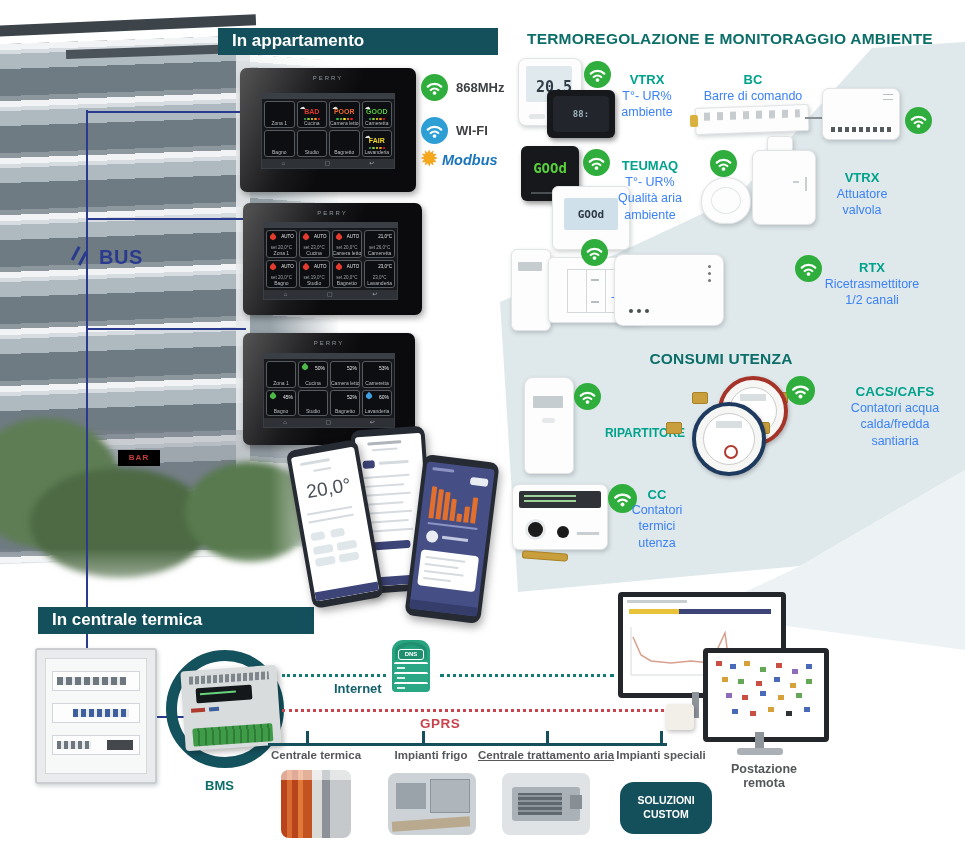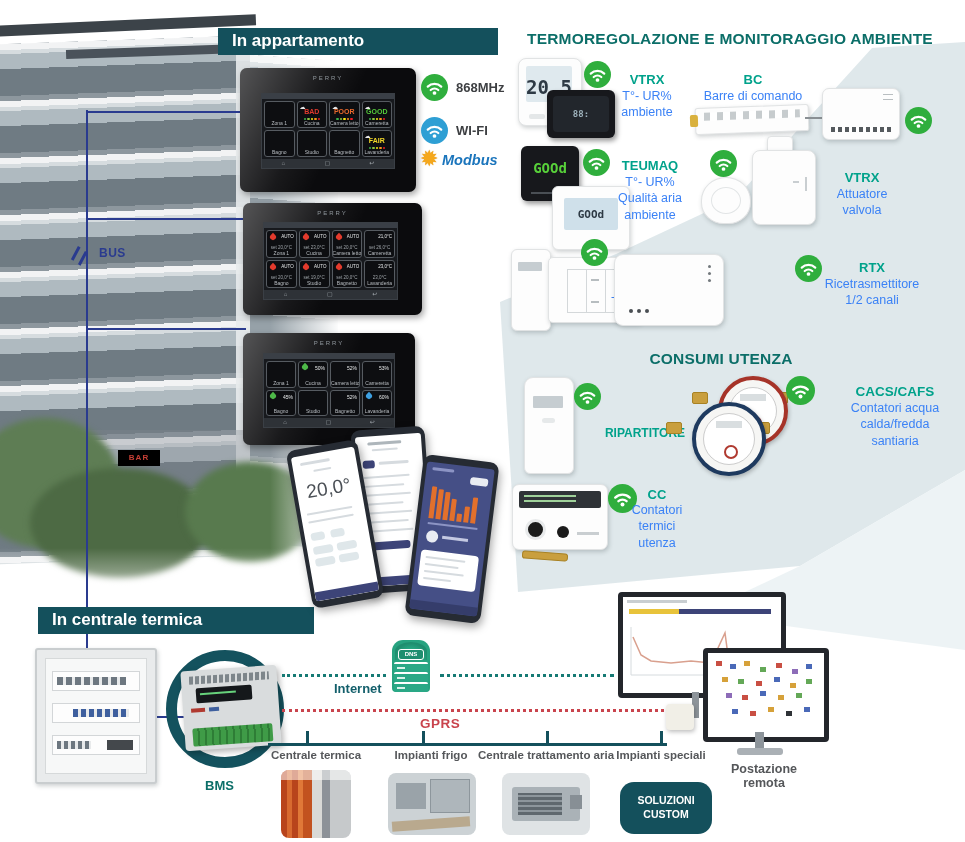--- a/index.html
+++ b/index.html
@@ -25,21 +25,21 @@
   .bg2{left:30px;top:468px;width:180px;height:110px;background:#4d6a44;}
   .bg3{left:185px;top:462px;width:130px;height:100px;background:#587a4e;}
   .bground{position:absolute;left:0;top:430px;width:340px;height:60px;background:#7d858b;opacity:.35;}
   .barsign{position:absolute;left:118px;top:450px;width:42px;height:16px;background:#000000;
     color:#c63f35;font-size:8px;font-weight:bold;text-align:center;line-height:16px;letter-spacing:1px;}
   .bfadeR{position:absolute;right:0;top:0;width:70px;height:100%;background:linear-gradient(90deg,rgba(255,255,255,0),#fff);}
   .bfadeB{position:absolute;left:0;bottom:0;width:100%;height:70px;background:linear-gradient(180deg,rgba(255,255,255,0),#fff);}
   
   .nline{position:absolute;background:#2a3b8f;}
   .busmark{position:absolute;width:15px;height:2.5px;background:#2a3b8f;transform:rotate(-62deg);}
-  .buslabel{position:absolute;color:#2a3b8f;font-weight:bold;font-size:12px;letter-spacing:.5px;}
+  .buslabel{position:absolute;color:#2a3b8f;font-weight:bold;font-size:20px;letter-spacing:.5px;}
   
   .hbar{position:absolute;background:#14505c;color:#fff;font-weight:bold;font-size:17px;
         padding:3px 14px 4px 14px;white-space:nowrap;}
   .sectitle{position:absolute;color:#0b6e68;font-weight:bold;font-size:15.5px;letter-spacing:.2px;white-space:nowrap;}
   .pname{position:absolute;color:#00a28b;font-weight:bold;font-size:13px;text-align:center;white-space:nowrap;}
   .pdesc{position:absolute;color:#3b82f6;font-size:12.5px;line-height:1.3;text-align:center;white-space:pre-line;}
   
   .wbadge{position:absolute;width:27px;height:27px;}
   
   .panel{position:absolute;background:#0b0b0d;border-radius:7px;box-shadow:2px 3px 6px rgba(0,0,0,.35);}
@@ -331,21 +331,21 @@
       </g>
       <circle cx="16" cy="22.5" r="2.2" fill="#fff"></circle>
     </svg>
   <div class="badgetext" style="left:456px;top:123px;">WI-FI</div>
   <div class="modstar" style="left:420px;top:148px;">✹</div>
   <div class="modbus" style="left:442px;top:152px;">Modbus</div>
 
   <div class="sectitle" style="left:527px;top:30px;">TERMOREGOLAZIONE E MONITORAGGIO AMBIENTE</div>
 
   <div class="dev" style="left:518px;top:58px;width:62px;height:66px;border-radius:8px;">
-    <div class="lcd" style="left:7px;top:7px;width:46px;height:36px;font-size:19px;text-align:center;line-height:42px;">20,5</div>
+    <div class="lcd" style="left:7px;top:7px;width:46px;height:36px;font-size:15px;text-align:right;line-height:42px;">20,5</div>
     <div style="position:absolute;left:10px;bottom:6px;width:16px;height:5px;background:#e4e7e8;border-radius:2px;"></div>
     <div style="position:absolute;right:10px;bottom:6px;width:16px;height:5px;background:#e4e7e8;border-radius:2px;"></div>
   </div>
   <div class="blackdev" style="left:547px;top:90px;width:68px;height:48px;">
     <div style="position:absolute;inset:6px;background:#22262c;border-radius:4px;color:#9fb3bd;font-size:9px;text-align:center;line-height:36px;" class="seg">88:</div>
   </div>
   <svg class="wbadge" style="left:584px;top:61px;" viewBox="0 0 32 32">
       <circle cx="16" cy="16" r="16" fill="#2fae3d"></circle>
       <g fill="none" stroke="#fff" stroke-width="2.6" stroke-linecap="round">
         <path d="M8 15a11.5 11.5 0 0 1 16 0"></path>
@@ -630,21 +630,21 @@
       </div>
   </div>
 
   <div class="branchline" style="left:268px;top:743px;width:399px;"></div>
   <div class="tick" style="left:306px;top:731px;"></div>
   <div class="tick" style="left:422px;top:731px;"></div>
   <div class="tick" style="left:546px;top:731px;"></div>
   <div class="tick" style="left:660px;top:731px;"></div>
   <div class="blabel" style="left:316px;top:749px;">Centrale termica</div>
   <div class="blabel" style="left:431px;top:749px;">Impianti frigo</div>
-  <div class="blabel" style="left:546px;top:749px;">Centrale trattamento aria</div>
+  <div class="blabel" style="left:546px;top:749px;text-decoration:underline;">Centrale trattamento aria</div>
   <div class="blabel" style="left:661px;top:749px;">Impianti speciali</div>
 
   <div class="thumb" style="left:281px;top:770px;width:70px;height:68px;">
     <div style="position:absolute;inset:0;background:linear-gradient(90deg,#b8441c 0 8%,#d86a30 8% 16%,#b8441c 16% 24%,#e07838 24% 32%,#c2521f 32% 44%,#d9d9d6 44% 58%,#8d9298 58% 70%,#c6c9cb 70% 100%);"></div>
     <div style="position:absolute;left:0;top:0;width:100%;height:10px;background:rgba(255,255,255,.55);"></div>
   </div>
   <div class="thumb" style="left:388px;top:773px;width:88px;height:62px;">
     <div style="position:absolute;inset:0;background:#ccd2d5;"></div>
     <div style="position:absolute;left:8px;top:10px;width:30px;height:26px;background:#9aa3a9;"></div>
     <div style="position:absolute;left:42px;top:6px;width:38px;height:32px;background:#aeb6bb;border:1px solid #8d969c;"></div>

